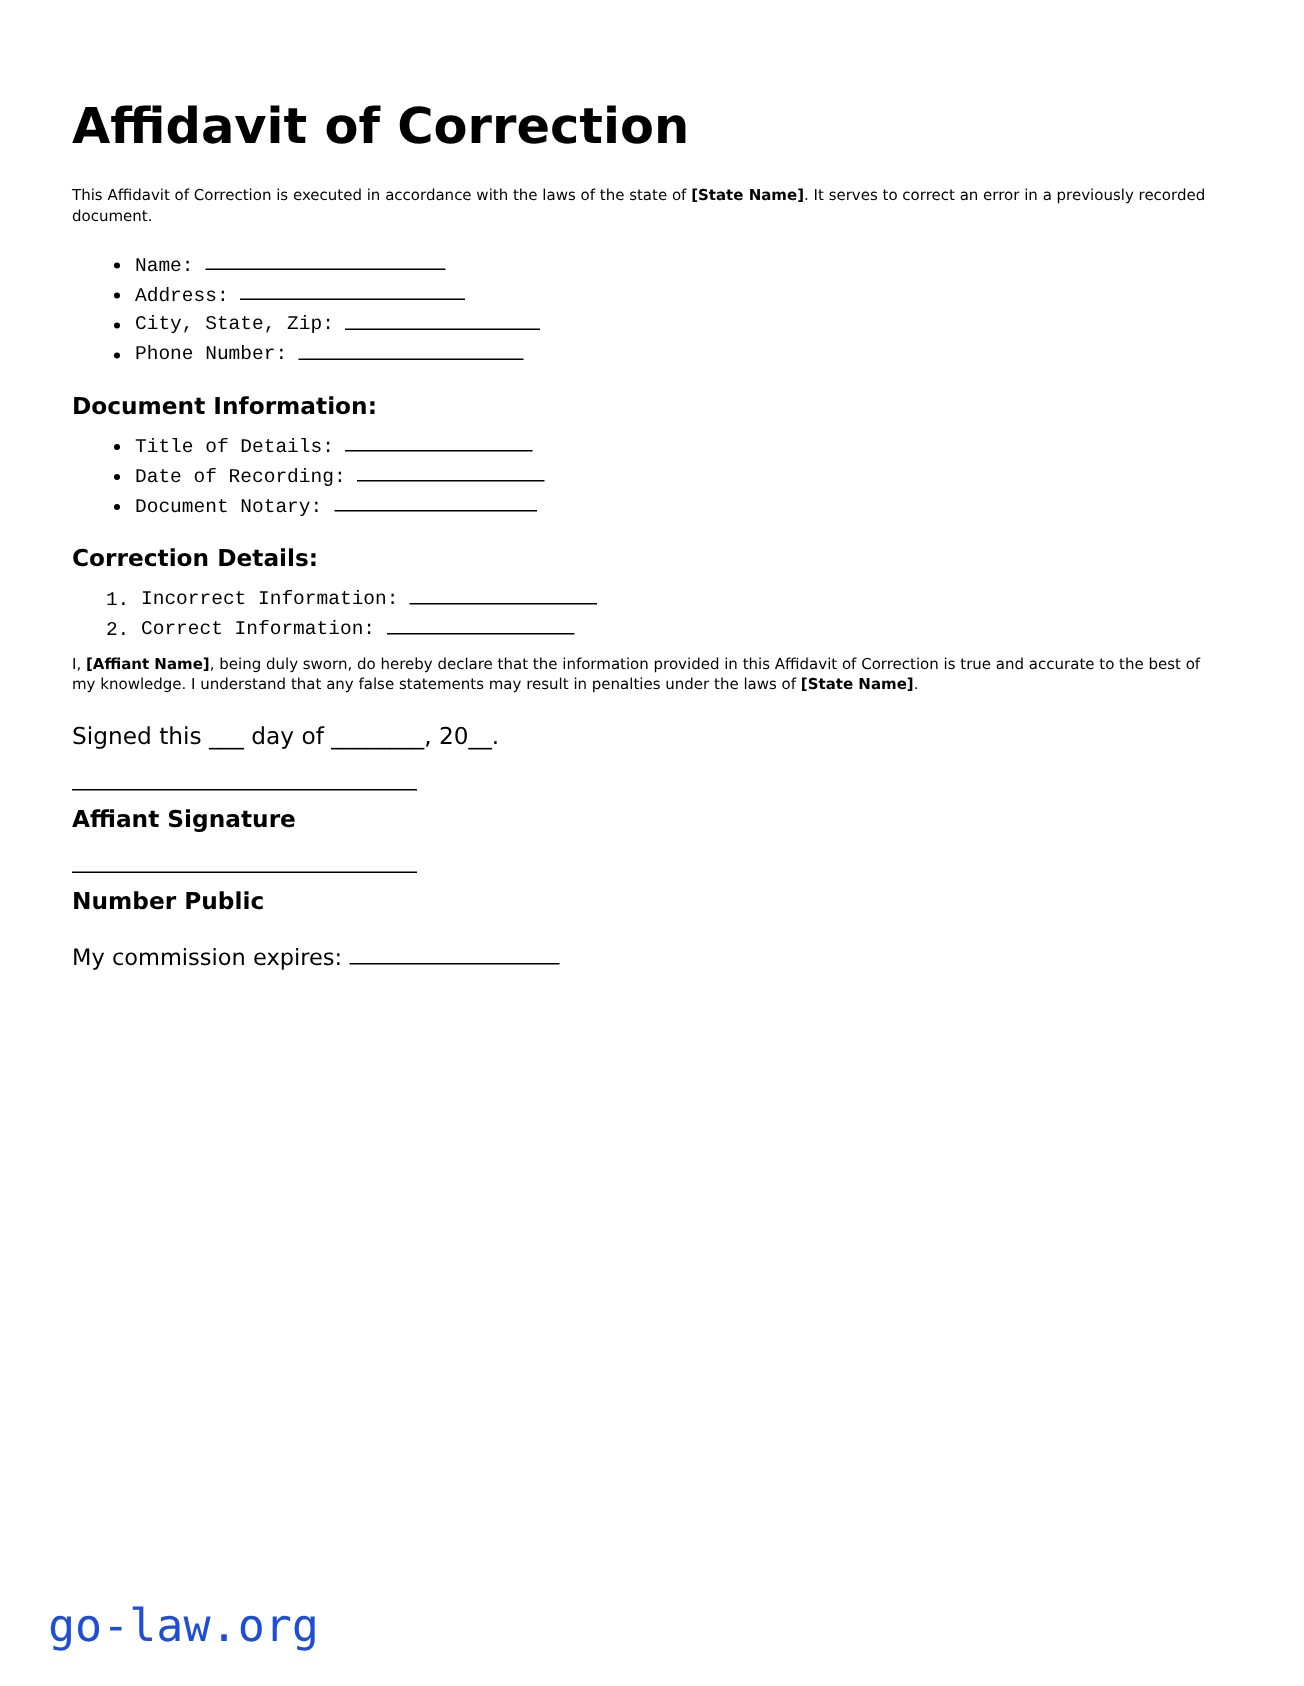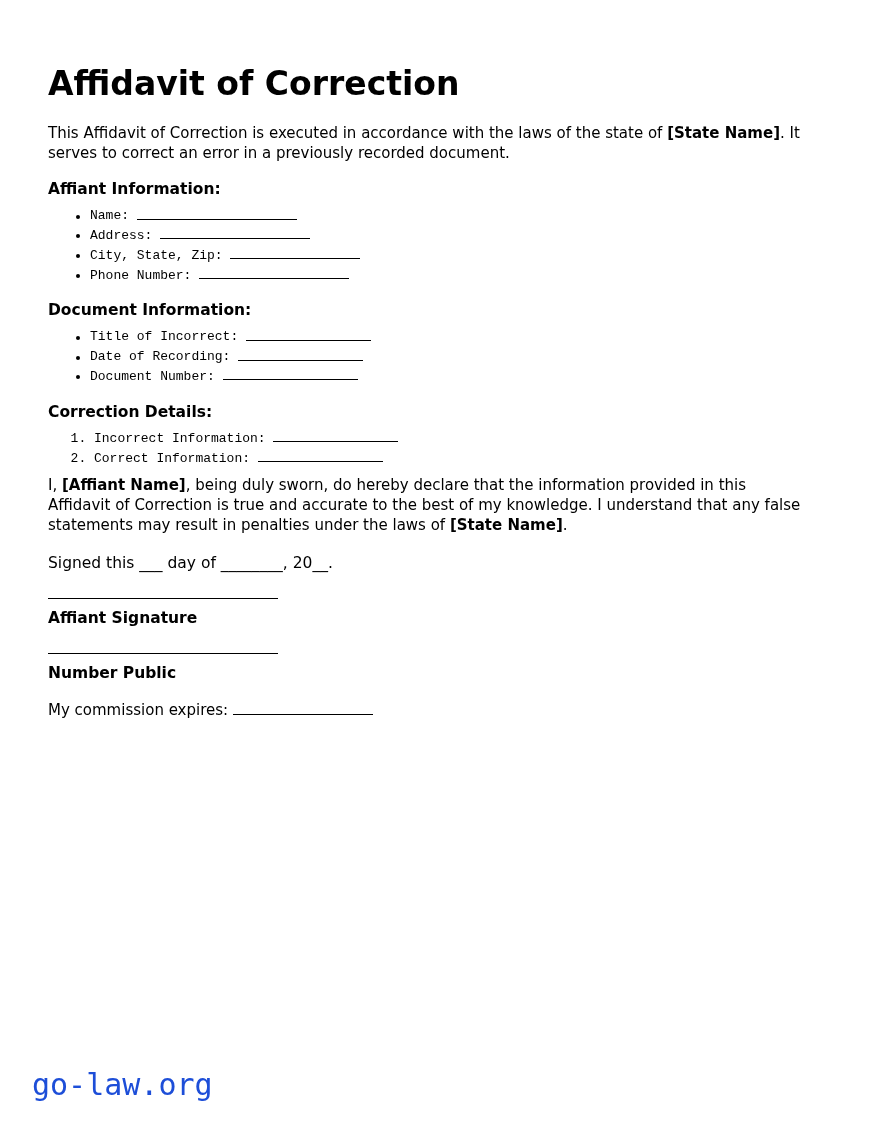--- a/index.html
+++ b/index.html
@@ -25,21 +25,21 @@
     padding: 48px 60px 0 48px;
   }
   .doc-title {
     font-size: 33px;
     font-weight: bold;
     letter-spacing: 0px;
     margin: 18px 0 22px 0;
     line-height: 1.1;
   }
   p.para {
-    font-size: 15px;
+    font-size: 10px;
     line-height: 1.33;
     margin: 0 0 16px 0;
     max-width: 765px;
   }
   .section-head {
     font-size: 15.5px;
     font-weight: bold;
     margin: 16px 0 8px 0;
   }
   ul.field-list, ol.field-list {
@@ -99,33 +99,32 @@
 </style>
 </head>
 <body>
 
 <div class="page">
 
   <h1 class="doc-title">Affidavit of Correction</h1>
 
   <p class="para"><span>This Affidavit of Correction is executed in accordance with the laws of the state of </span><b>[State Name]</b><span>. It serves to correct an error in a previously recorded document.</span></p>
 
-  <div class="section-head">Affiant Information:</div>
   <ul class="field-list">
     <li><span>Name:</span> <span class="blank b-160"></span></li>
     <li><span>Address:</span> <span class="blank b-150"></span></li>
     <li><span>City, State, Zip:</span> <span class="blank b-130"></span></li>
     <li><span>Phone Number:</span> <span class="blank b-150"></span></li>
   </ul>
 
   <div class="section-head">Document Information:</div>
   <ul class="field-list">
-    <li><span>Title of Incorrect:</span> <span class="blank b-125"></span></li>
+    <li><span>Title of Details:</span> <span class="blank b-125"></span></li>
     <li><span>Date of Recording:</span> <span class="blank b-125"></span></li>
-    <li><span>Document Number:</span> <span class="blank b-135"></span></li>
+    <li><span>Document Notary:</span> <span class="blank b-135"></span></li>
   </ul>
 
   <div class="section-head">Correction Details:</div>
   <ol class="field-list">
     <li><span>Incorrect Information:</span> <span class="blank b-125"></span></li>
     <li><span>Correct Information:</span> <span class="blank b-125"></span></li>
   </ol>
 
   <p class="para sp-1"><span>I, </span><b>[Affiant Name]</b><span>, being duly sworn, do hereby declare that the information provided in this Affidavit of Correction is true and accurate to the best of my knowledge. I understand that any false statements may result in penalties under the laws of </span><b>[State Name]</b><span>.</span></p>
 

